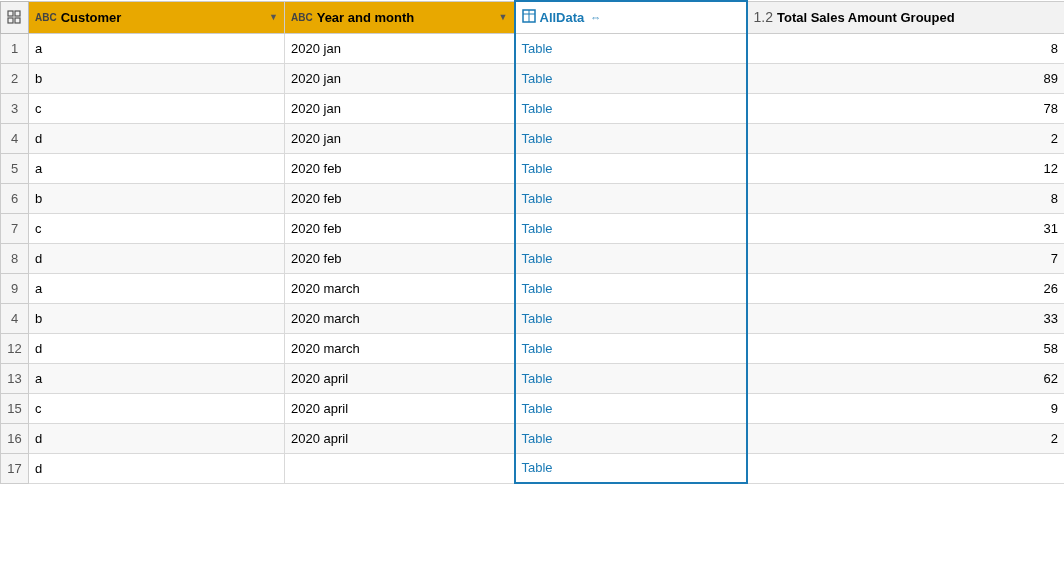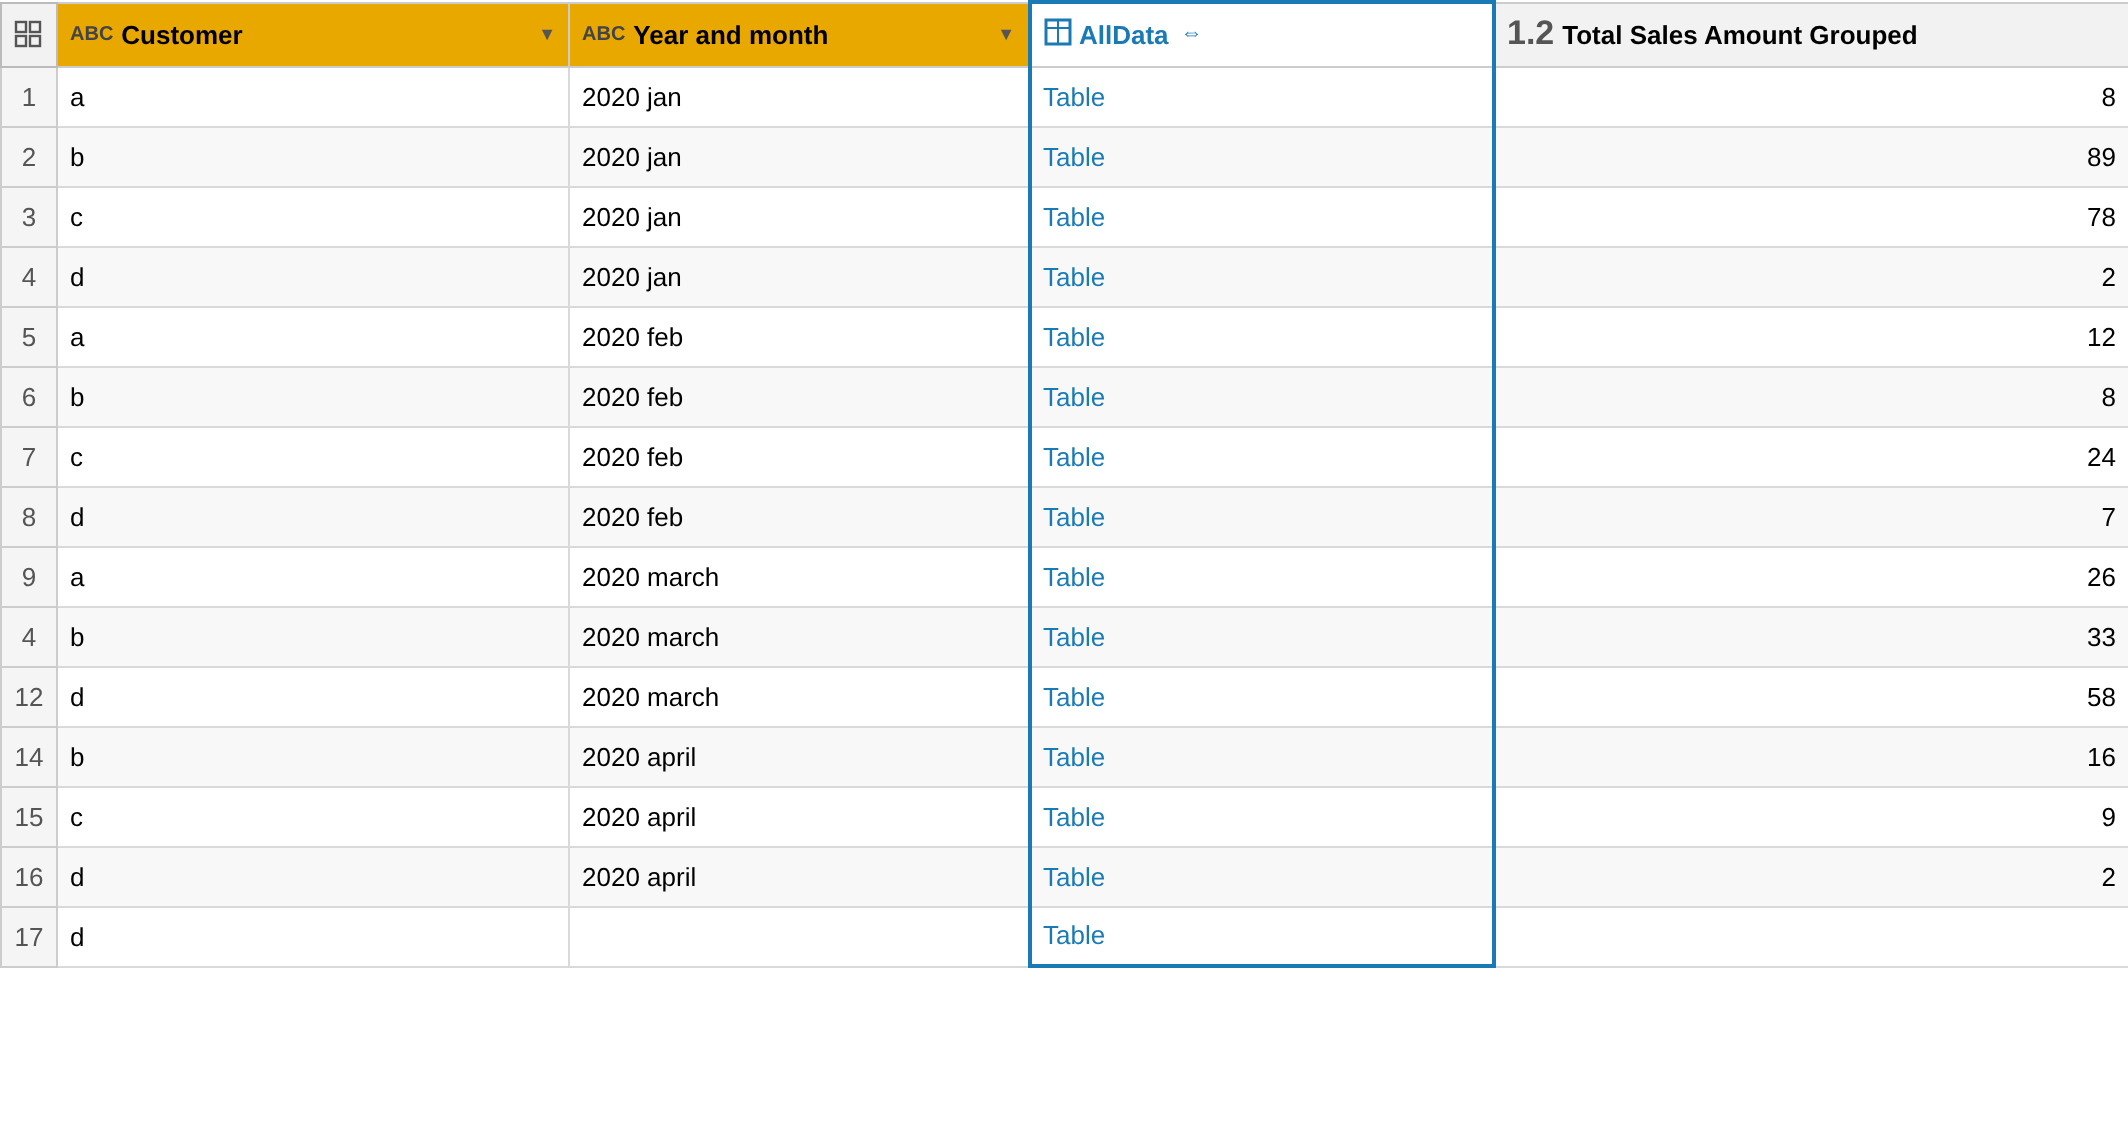--- a/index.html
+++ b/index.html
@@ -83,22 +83,22 @@
     }
 
     .header-abc {
       font-size: 10px;
       font-weight: 700;
       color: #444;
       flex-shrink: 0;
     }
 
     .header-num-icon {
-      font-size: 17px;
-      font-weight: 700;
+      font-size: 14px;
+      font-weight: 400;
       color: #555;
       flex-shrink: 0;
     }
 
     .dropdown-arrow {
       margin-left: auto;
       font-size: 9px;
       color: #555;
       flex-shrink: 0;
     }
@@ -263,21 +263,21 @@
     <td class="col-customer-cell">b</td>
     <td class="col-yearmonth-cell">2020 feb</td>
     <td class="col-alldata-cell">Table</td>
     <td class="col-totalsales-cell">8</td>
   </tr>
         <tr>
     <td class="col-index-cell">7</td>
     <td class="col-customer-cell">c</td>
     <td class="col-yearmonth-cell">2020 feb</td>
     <td class="col-alldata-cell">Table</td>
-    <td class="col-totalsales-cell">24</td>
+    <td class="col-totalsales-cell">31</td>
   </tr>
         <tr>
     <td class="col-index-cell">8</td>
     <td class="col-customer-cell">d</td>
     <td class="col-yearmonth-cell">2020 feb</td>
     <td class="col-alldata-cell">Table</td>
     <td class="col-totalsales-cell">7</td>
   </tr>
         <tr>
     <td class="col-index-cell">9</td>
@@ -294,25 +294,25 @@
     <td class="col-totalsales-cell">33</td>
   </tr>
         <tr>
     <td class="col-index-cell">12</td>
     <td class="col-customer-cell">d</td>
     <td class="col-yearmonth-cell">2020 march</td>
     <td class="col-alldata-cell">Table</td>
     <td class="col-totalsales-cell">58</td>
   </tr>
         <tr>
-    <td class="col-index-cell">14</td>
-    <td class="col-customer-cell">b</td>
+    <td class="col-index-cell">13</td>
+    <td class="col-customer-cell">a</td>
     <td class="col-yearmonth-cell">2020 april</td>
     <td class="col-alldata-cell">Table</td>
-    <td class="col-totalsales-cell">16</td>
+    <td class="col-totalsales-cell">62</td>
   </tr>
         <tr>
     <td class="col-index-cell">15</td>
     <td class="col-customer-cell">c</td>
     <td class="col-yearmonth-cell">2020 april</td>
     <td class="col-alldata-cell">Table</td>
     <td class="col-totalsales-cell">9</td>
   </tr>
         <tr>
     <td class="col-index-cell">16</td>

